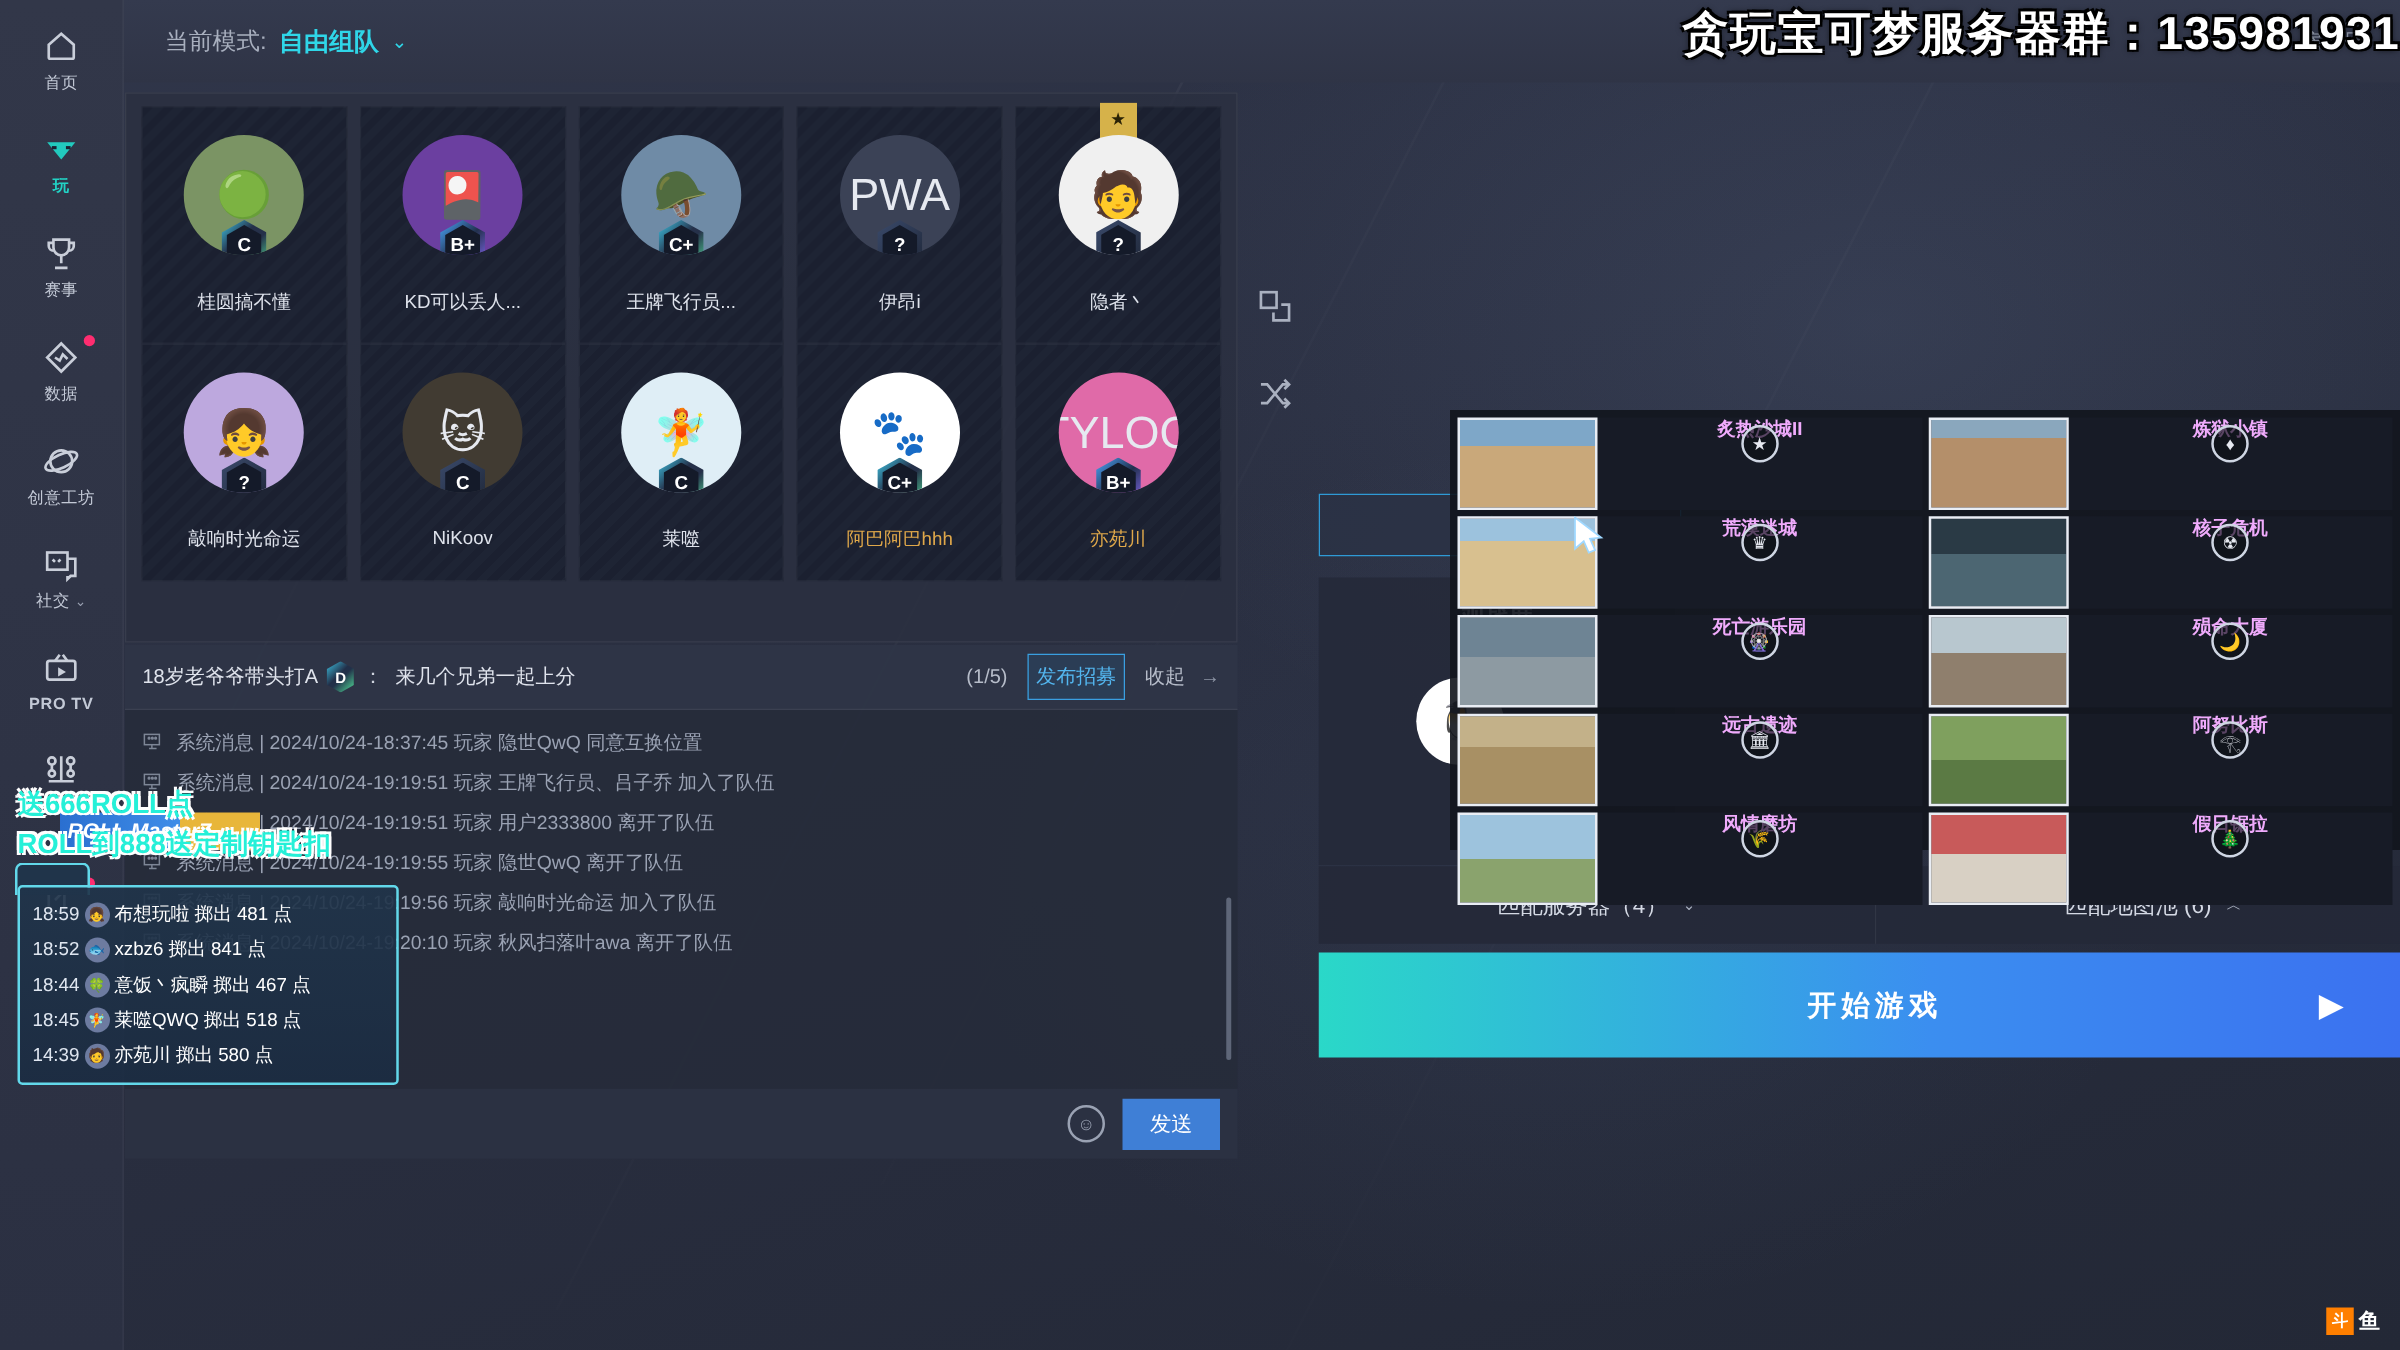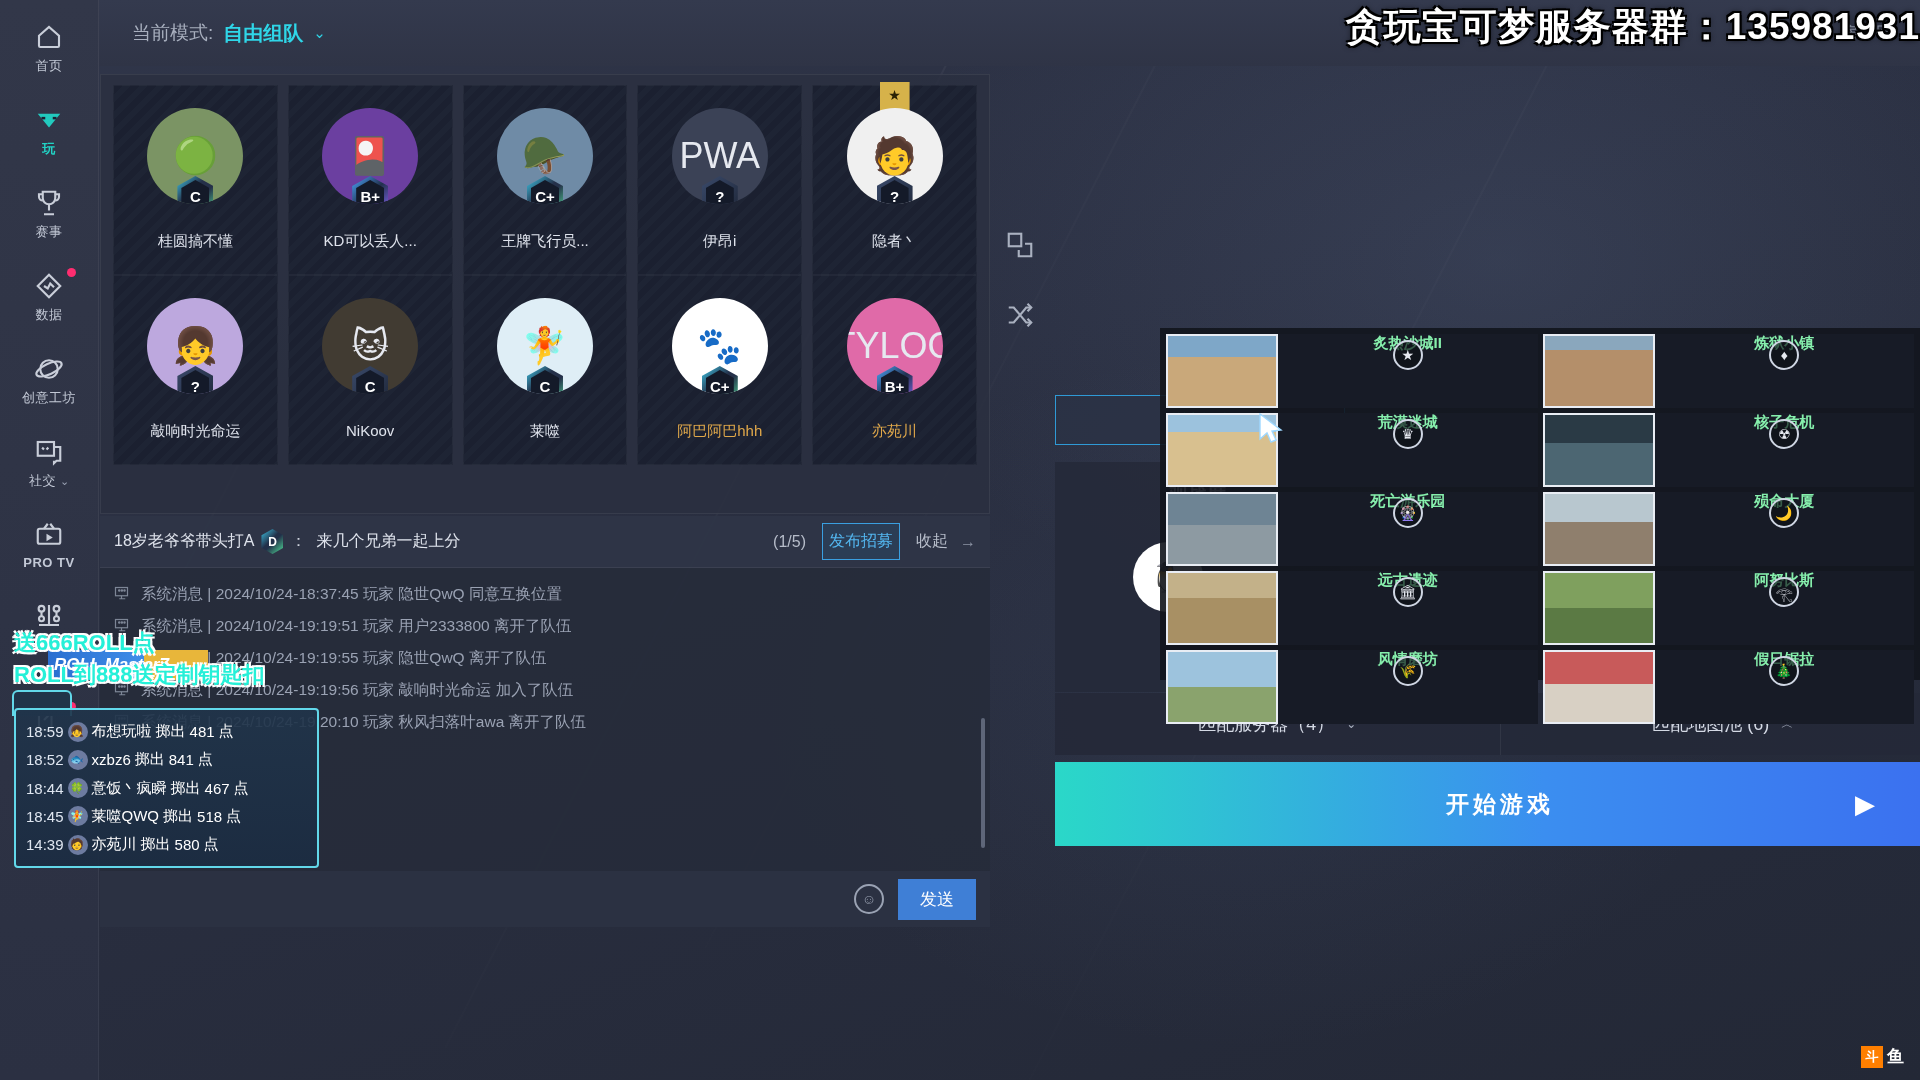--- a/index.html
+++ b/index.html
@@ -154,21 +154,21 @@
   #startbtn .t{font-size:23px;font-weight:bold;color:#fff;letter-spacing:4px;}
   #startbtn .pl{position:absolute;right:70px;color:#fff;font-size:26px;}
   
   #mappool{
     position:absolute; left:1160px; top:328px; width:760px; height:352px;
     background:#12151de8; z-index:30; padding:6px; display:grid;
     grid-template-columns:1fr 1fr; grid-auto-rows:1fr; gap:5px;
   }
   .mapcell{position:relative;display:flex;align-items:center;background:#171b26;}
   .mapthumb{width:112px;height:74px;border:2px solid #e9edf4;flex:none;overflow:hidden;position:relative;}
-  .mapname{flex:1;text-align:center;font-size:15px;color:#86efac;font-weight:bold;padding:0 4px;}
+  .mapname{flex:1;text-align:center;font-size:15px;color:#f0abfc;font-weight:bold;padding:0 4px;}
   .mapicon{position:absolute;left:50%;top:6px;transform:translateX(-50%);width:30px;height:30px;border-radius:50%;
      border:2px solid #cfd6e3;display:flex;align-items:center;justify-content:center;font-size:14px;background:#0d1017aa;}
   .mapcell .mr{position:relative;flex:1;height:100%;display:flex;flex-direction:column;align-items:center;justify-content:flex-end;padding-bottom:6px;}
   #cursor{position:absolute;left:1258px;top:413px;z-index:50;width:26px;height:32px;}
   
   #rolloverlay{
     position:absolute; left:14px; top:708px; width:305px; height:160px; z-index:55;
     background:linear-gradient(180deg,#20344ae8,#1b2c42e8);
     border:2px solid #62d8ea; border-radius:4px; padding:8px 10px;
     display:flex; flex-direction:column; justify-content:space-between;
@@ -462,20 +462,30 @@
         <span>系统消息 | 2024/10/24-18:37:45 玩家 隐世QwQ 同意互换位置</span>
       </div>
       <div class="sysline">
         <span class="mico"><svg viewBox="0 0 24 20" fill="none" stroke="currentColor" stroke-width="1.6">
             <rect x="2" y="2" width="16" height="11"></rect>
             <path d="M7 17h8M10 13v4"></path>
             <circle cx="7" cy="6" r=".9" fill="currentColor"></circle>
             <circle cx="10.5" cy="6" r=".9" fill="currentColor"></circle>
             <circle cx="14" cy="6" r=".9" fill="currentColor"></circle>
           </svg></span>
+        <span>系统消息 | 2024/10/24-19:19:51 玩家 王牌飞行员、吕子乔 加入了队伍</span>
+      </div>
+      <div class="sysline">
+        <span class="mico"><svg viewBox="0 0 24 20" fill="none" stroke="currentColor" stroke-width="1.6">
+            <rect x="2" y="2" width="16" height="11"></rect>
+            <path d="M7 17h8M10 13v4"></path>
+            <circle cx="7" cy="6" r=".9" fill="currentColor"></circle>
+            <circle cx="10.5" cy="6" r=".9" fill="currentColor"></circle>
+            <circle cx="14" cy="6" r=".9" fill="currentColor"></circle>
+          </svg></span>
         <span>系统消息 | 2024/10/24-19:19:51 玩家 用户2333800 离开了队伍</span>
       </div>
       <div class="sysline">
         <span class="mico"><svg viewBox="0 0 24 20" fill="none" stroke="currentColor" stroke-width="1.6">
             <rect x="2" y="2" width="16" height="11"></rect>
             <path d="M7 17h8M10 13v4"></path>
             <circle cx="7" cy="6" r=".9" fill="currentColor"></circle>
             <circle cx="10.5" cy="6" r=".9" fill="currentColor"></circle>
             <circle cx="14" cy="6" r=".9" fill="currentColor"></circle>
           </svg></span>

